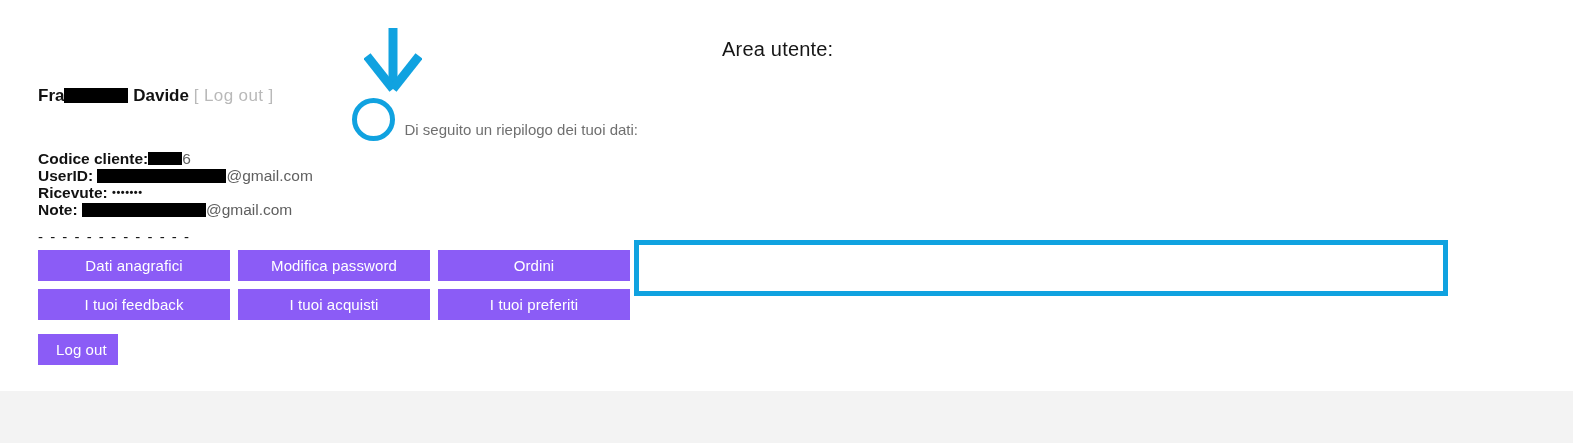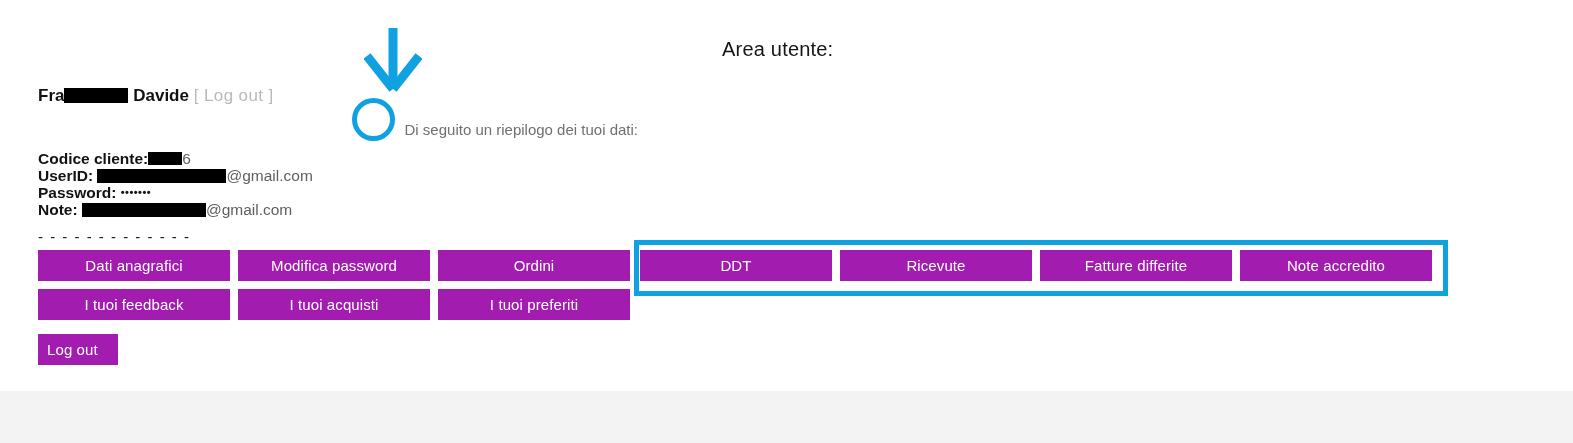--- a/index.html
+++ b/index.html
@@ -137,39 +137,39 @@
     position: absolute;
     left: 38px;
     top: 250px;
   }
   .btn-row {
     display: flex;
     gap: 8px;
     margin-bottom: 8px;
   }
   .nav-btn {
-    background: #a21caf;
+    background: #8b5cf6;
     color: #ffffff;
     font-size: 15px;
     font-weight: 400;
     height: 31px;
     line-height: 31px;
     text-align: center;
     width: 192px;
     box-sizing: border-box;
     cursor: pointer;
     user-select: none;
     letter-spacing: 0.1px;
     white-space: nowrap;
     overflow: hidden;
   }
   .nav-btn.w-small {
     width: 80px;
     text-align: left;
-    padding-left: 9px;
+    padding-left: 18px;
   }
   .btn-row.row-logout { margin-top: 14px; }
 
   
   .btn-group-right {
     position: absolute;
     left: 640px;
     top: 250px;
     display: flex;
     gap: 8px;
@@ -225,21 +225,21 @@
 
     <div class="name-line"><span class="nm-a">Fra</span><span class="redact r-name"></span><span class="nm-b">&nbsp;Davide&nbsp;</span><span class="logout-link">[ Log out ]</span></div>
 
 
     <div class="sub-line">Di seguito un riepilogo dei tuoi dati:</div>
 
     <div class="detail-row"><span class="detail-label">Codice cliente:</span><span class="redact r-code"></span><span class="detail-value">6</span></div>
 
     <div class="detail-row"><span class="detail-label">UserID:</span>&nbsp;<span class="redact r-userid"></span><span class="detail-value">@gmail.com</span></div>
 
-    <div class="detail-row"><span class="detail-label">Password:</span>&nbsp;<span class="detail-value dots">•••••••</span></div>
+    <div class="detail-row"><span class="detail-label">Ricevute:</span>&nbsp;<span class="detail-value dots">•••••••</span></div>
 
     <div class="detail-row"><span class="detail-label">Note:</span>&nbsp;<span class="redact r-email"></span><span class="detail-value">@gmail.com</span></div>
 
     <div class="dashes">- - - - - - - - - - - - -</div>
   </div>
 
   <div class="btn-rows">
     <div class="btn-row">
       <div class="nav-btn">Dati anagrafici</div>
       <div class="nav-btn">Modifica password</div>
@@ -248,26 +248,20 @@
     <div class="btn-row">
       <div class="nav-btn">I tuoi feedback</div>
       <div class="nav-btn">I tuoi acquisti</div>
       <div class="nav-btn">I tuoi preferiti</div>
     </div>
     <div class="btn-row row-logout">
       <div class="nav-btn w-small">Log out</div>
     </div>
   </div>
 
-  <div class="btn-group-right">
-    <div class="nav-btn">DDT</div>
-    <div class="nav-btn">Ricevute</div>
-    <div class="nav-btn">Fatture differite</div>
-    <div class="nav-btn">Note accredito</div>
-  </div>
 
   <div class="anno anno-box"></div>
   <div class="anno anno-circle"></div>
   <svg class="anno anno-arrow" viewBox="0 0 58 70">
     <g stroke="#10a2e0" stroke-width="9" fill="none" stroke-linecap="butt">
       <line x1="29" y1="2" x2="29" y2="60"></line>
       <line x1="29" y1="63" x2="3" y2="30"></line>
       <line x1="29" y1="63" x2="55" y2="30"></line>
     </g>
   </svg>

